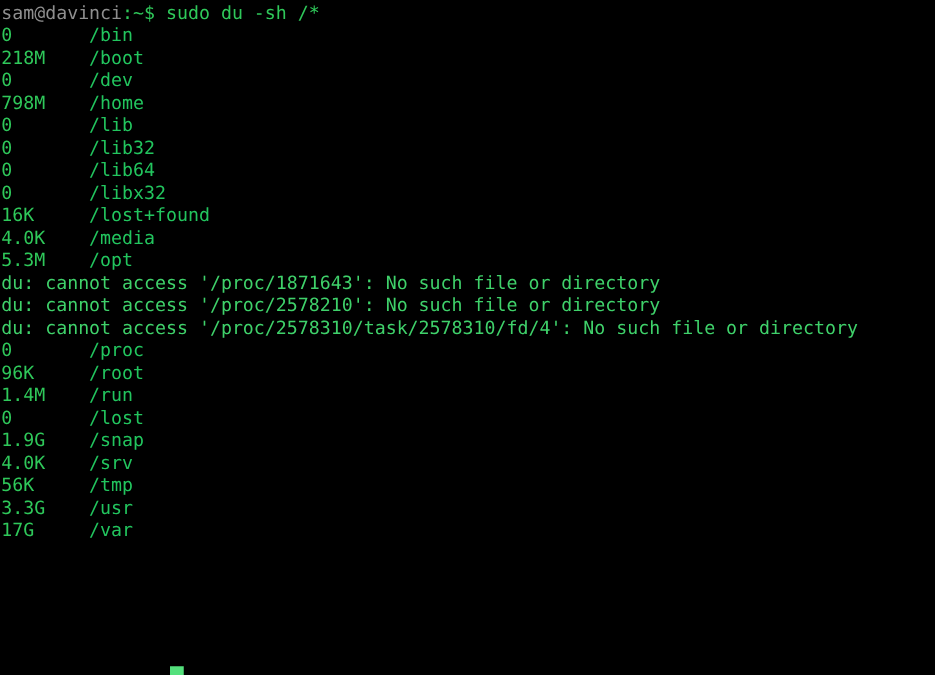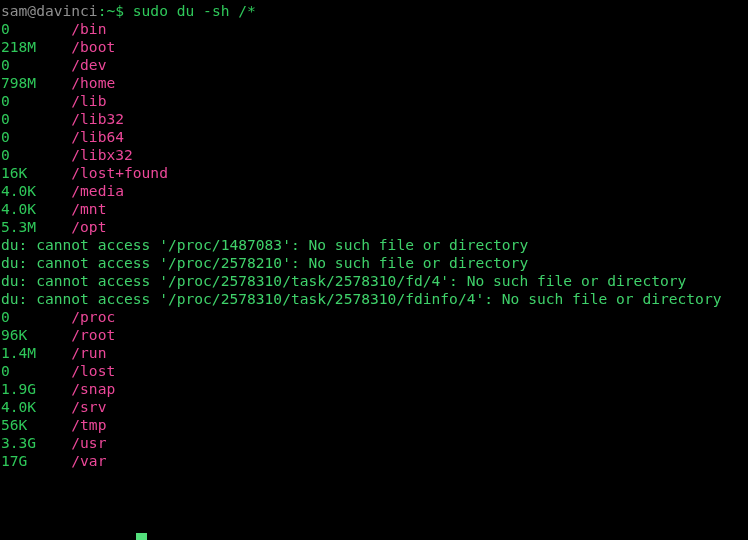--- a/index.html
+++ b/index.html
@@ -34,21 +34,21 @@
   .prompt-rest {
     color: #2fc85a;
   }
   .cmd {
     color: #2fc85a;
   }
   .size {
     color: #2fc85a;
   }
   .path {
-    color: #ec4899;
+    color: #22c55e;
   }
   .err {
     color: #3fd16a;
   }
   .cursor {
     position: absolute;
     left: 136px;
     top: 533px;
     width: 11px;
     height: 9px;
@@ -67,29 +67,27 @@
         <div class="line"><span class="size">0       </span><span class="path">/bin</span></div>
         <div class="line"><span class="size">218M    </span><span class="path">/boot</span></div>
         <div class="line"><span class="size">0       </span><span class="path">/dev</span></div>
         <div class="line"><span class="size">798M    </span><span class="path">/home</span></div>
         <div class="line"><span class="size">0       </span><span class="path">/lib</span></div>
         <div class="line"><span class="size">0       </span><span class="path">/lib32</span></div>
         <div class="line"><span class="size">0       </span><span class="path">/lib64</span></div>
         <div class="line"><span class="size">0       </span><span class="path">/libx32</span></div>
         <div class="line"><span class="size">16K     </span><span class="path">/lost+found</span></div>
         <div class="line"><span class="size">4.0K    </span><span class="path">/media</span></div>
-        <div class="line"><span class="size">4.0K    </span><span class="path">/mnt</span></div>
         <div class="line"><span class="size">5.3M    </span><span class="path">/opt</span></div>
       </div>
 
     <div id="errors">
-        <div class="line err">du: cannot access '/proc/1487083': No such file or directory</div>
+        <div class="line err">du: cannot access '/proc/1871643': No such file or directory</div>
         <div class="line err">du: cannot access '/proc/2578210': No such file or directory</div>
         <div class="line err">du: cannot access '/proc/2578310/task/2578310/fd/4': No such file or directory</div>
-        <div class="line err">du: cannot access '/proc/2578310/task/2578310/fdinfo/4': No such file or directory</div>
       </div>
 
     <div id="entries-after">
         <div class="line"><span class="size">0       </span><span class="path">/proc</span></div>
         <div class="line"><span class="size">96K     </span><span class="path">/root</span></div>
         <div class="line"><span class="size">1.4M    </span><span class="path">/run</span></div>
         <div class="line"><span class="size">0       </span><span class="path">/lost</span></div>
         <div class="line"><span class="size">1.9G    </span><span class="path">/snap</span></div>
         <div class="line"><span class="size">4.0K    </span><span class="path">/srv</span></div>
         <div class="line"><span class="size">56K     </span><span class="path">/tmp</span></div>

